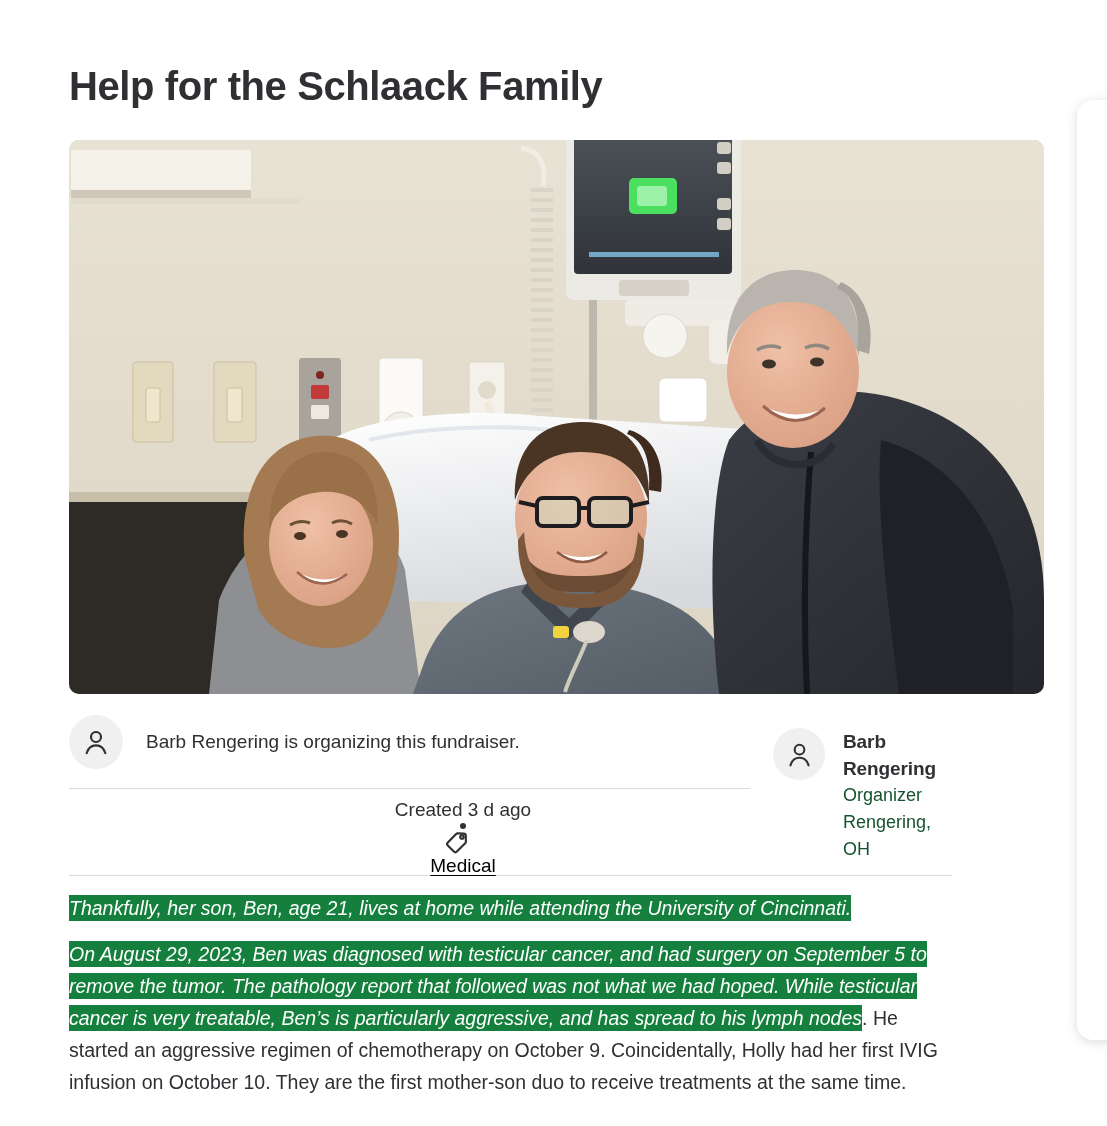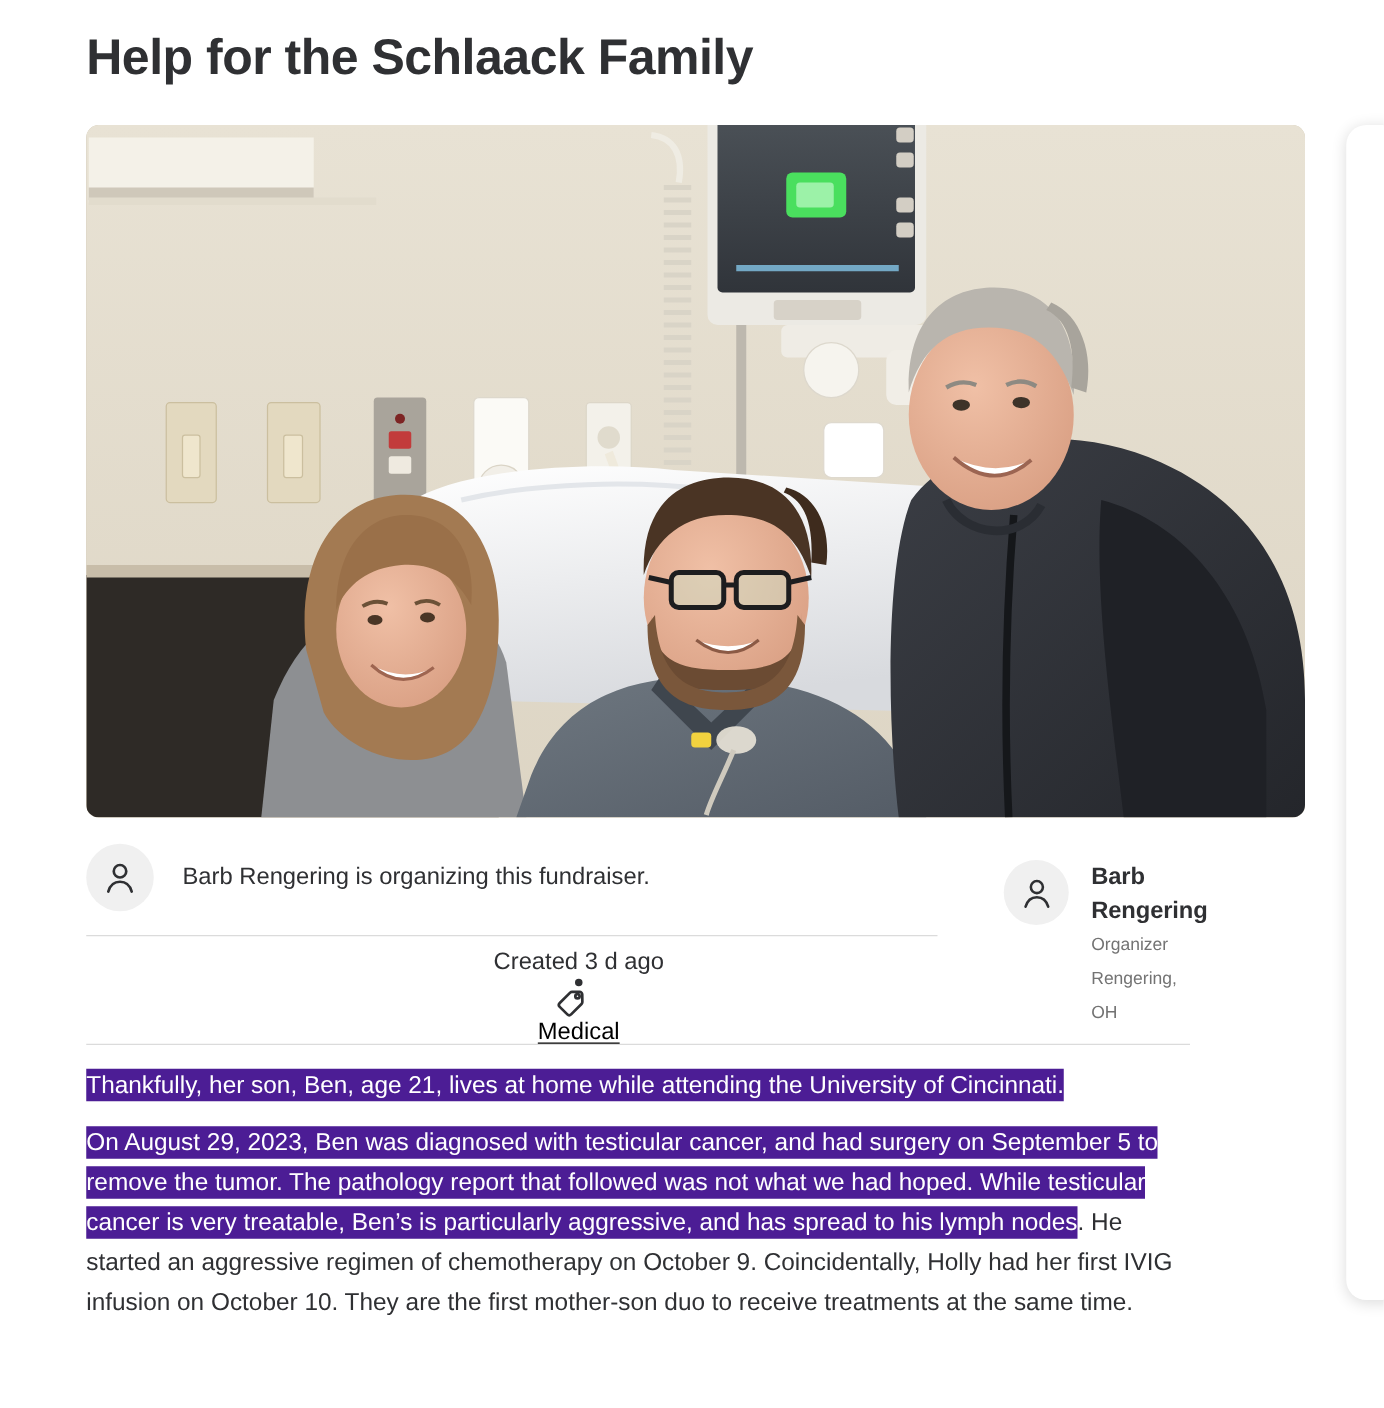--- a/index.html
+++ b/index.html
@@ -27,20 +27,21 @@
     border-radius: 16px;
     box-shadow: 0 2px 12px rgba(0,0,0,0.14);
     z-index: 5;
   }
 
   .page {
     position: relative;
     width: 881px;
     padding: 0;
     z-index: 1;
+    margin-top: 40px;
   }
 
   
   .title {
     margin: 0;
     padding: 20px 0 0 69px;
     font-size: 40px;
     line-height: 52px;
     font-weight: 700;
     letter-spacing: -0.4px;
@@ -124,51 +125,52 @@
 
   
   .story { margin-top: 16px; width: 883px; }
   .story p {
     margin: 0 0 14px 0;
     font-size: 19.5px;
     line-height: 32px;
     color: #2f3033;
   }
   .hl {
-    background: #4c1d95;
+    background: #15803d;
     color: #ffffff;
     box-decoration-break: clone;
     -webkit-box-decoration-break: clone;
     padding: 2px 0;
+    font-style: italic;
   }
 
   
   .side-organizer {
     position: absolute;
-    left: 803px;
+    left: 773px;
     top: 688px;
     display: flex;
     align-items: flex-start;
     z-index: 3;
     justify-content: space-between;
   }
   .side-organizer .avatar { width: 52px; height: 52px; }
   .side-organizer .avatar svg { width: 29px; height: 29px; }
   .side-info { margin-left: 18px; }
   .side-name {
     font-size: 19px;
     font-weight: 700;
     line-height: 27px;
     color: #2f3033;
     letter-spacing: -0.1px;
   }
   .side-role, .side-loc {
-    font-size: 14px;
+    font-size: 18px;
     line-height: 27px;
-    color: #737373;
+    color: #14532d;
   }
 </style>
 </head>
 <body>
 
 <div class="right-card"></div>
 
 <div class="page">
 
   <h1 class="title">Help for the Schlaack Family</h1>

